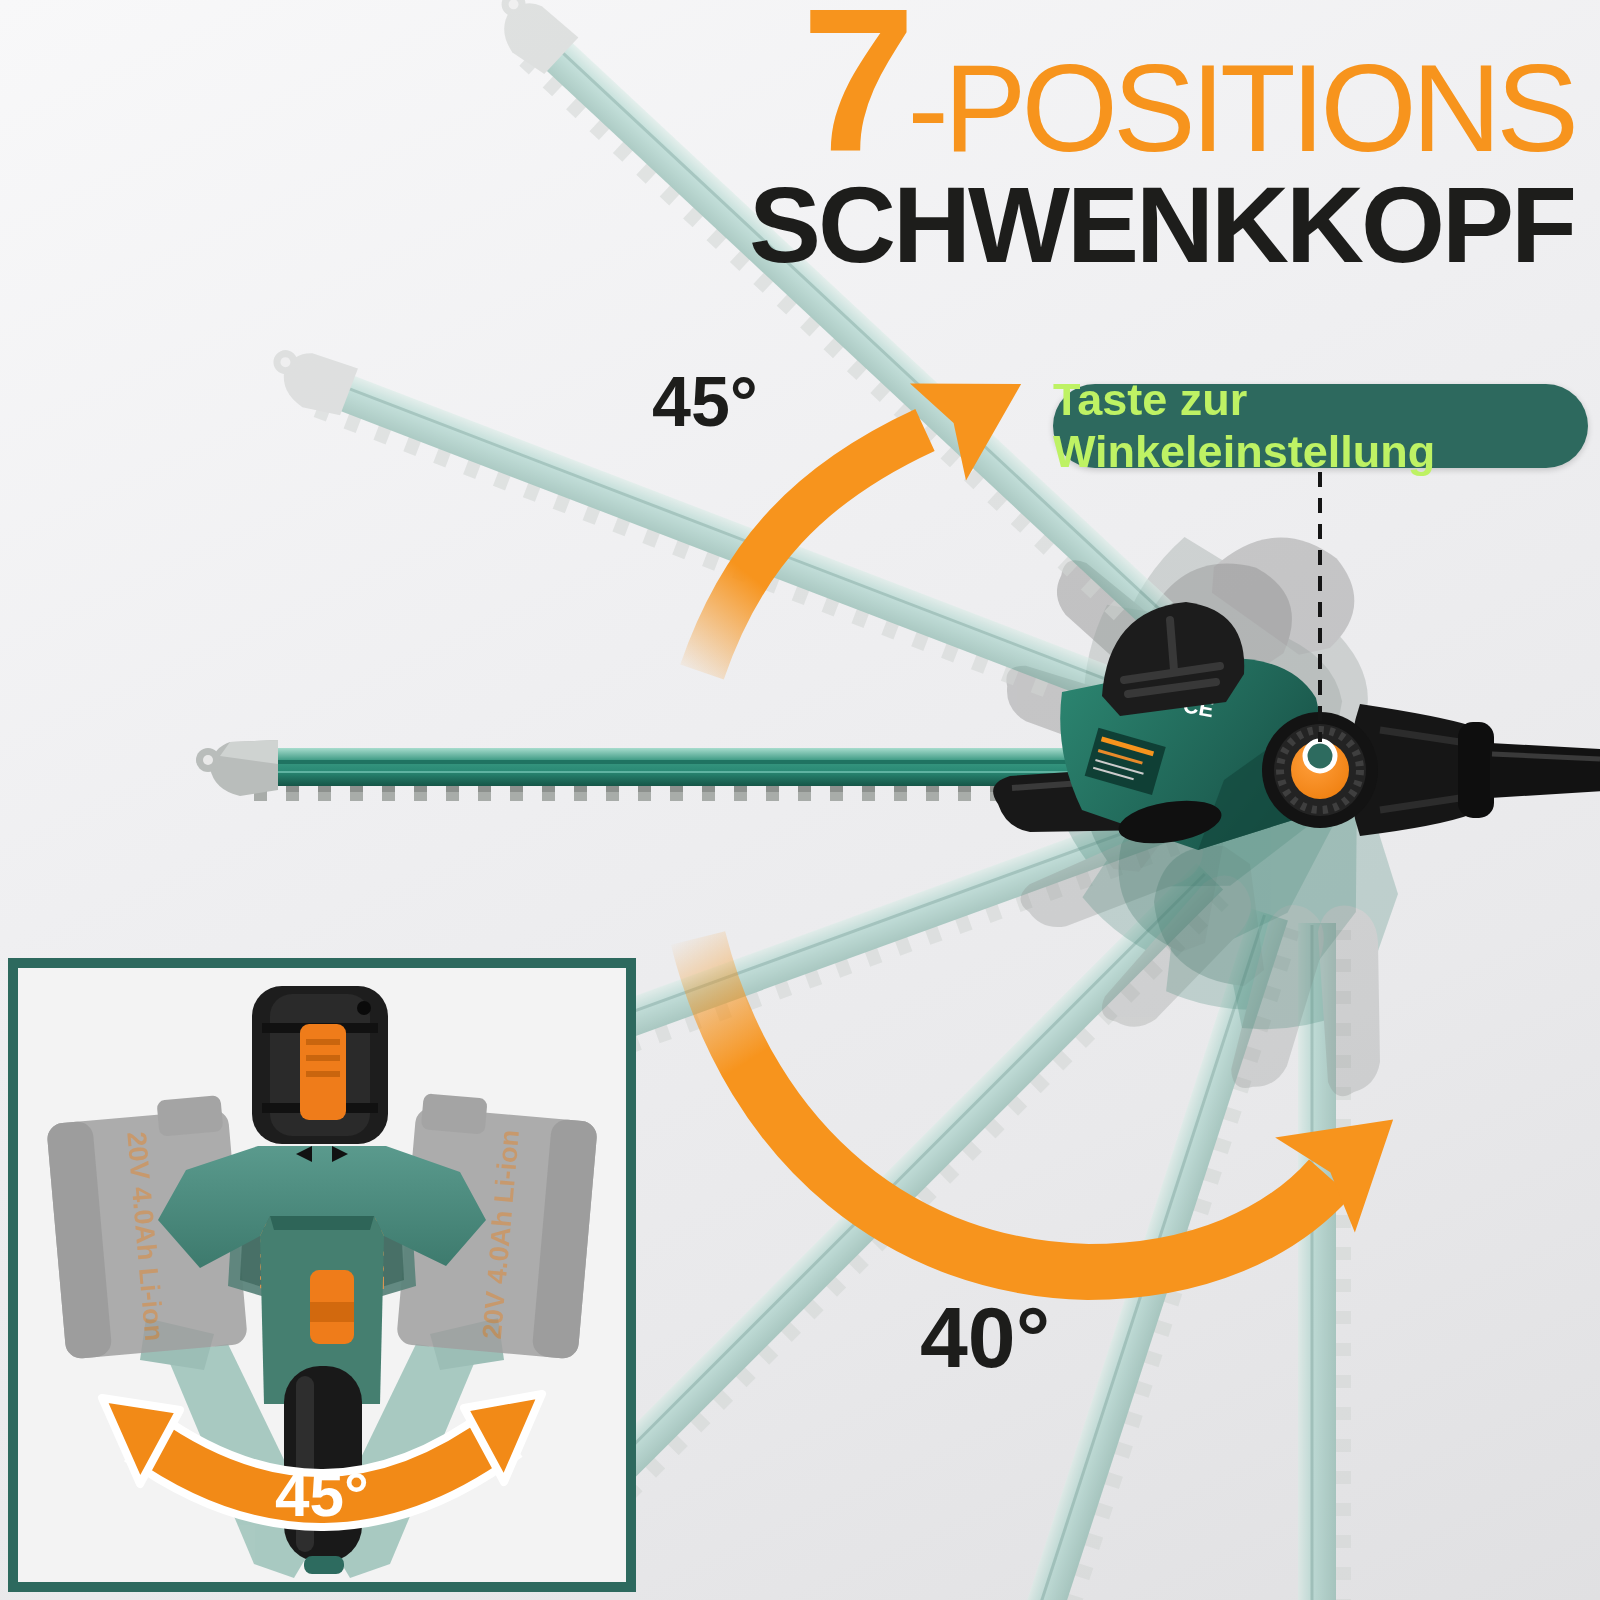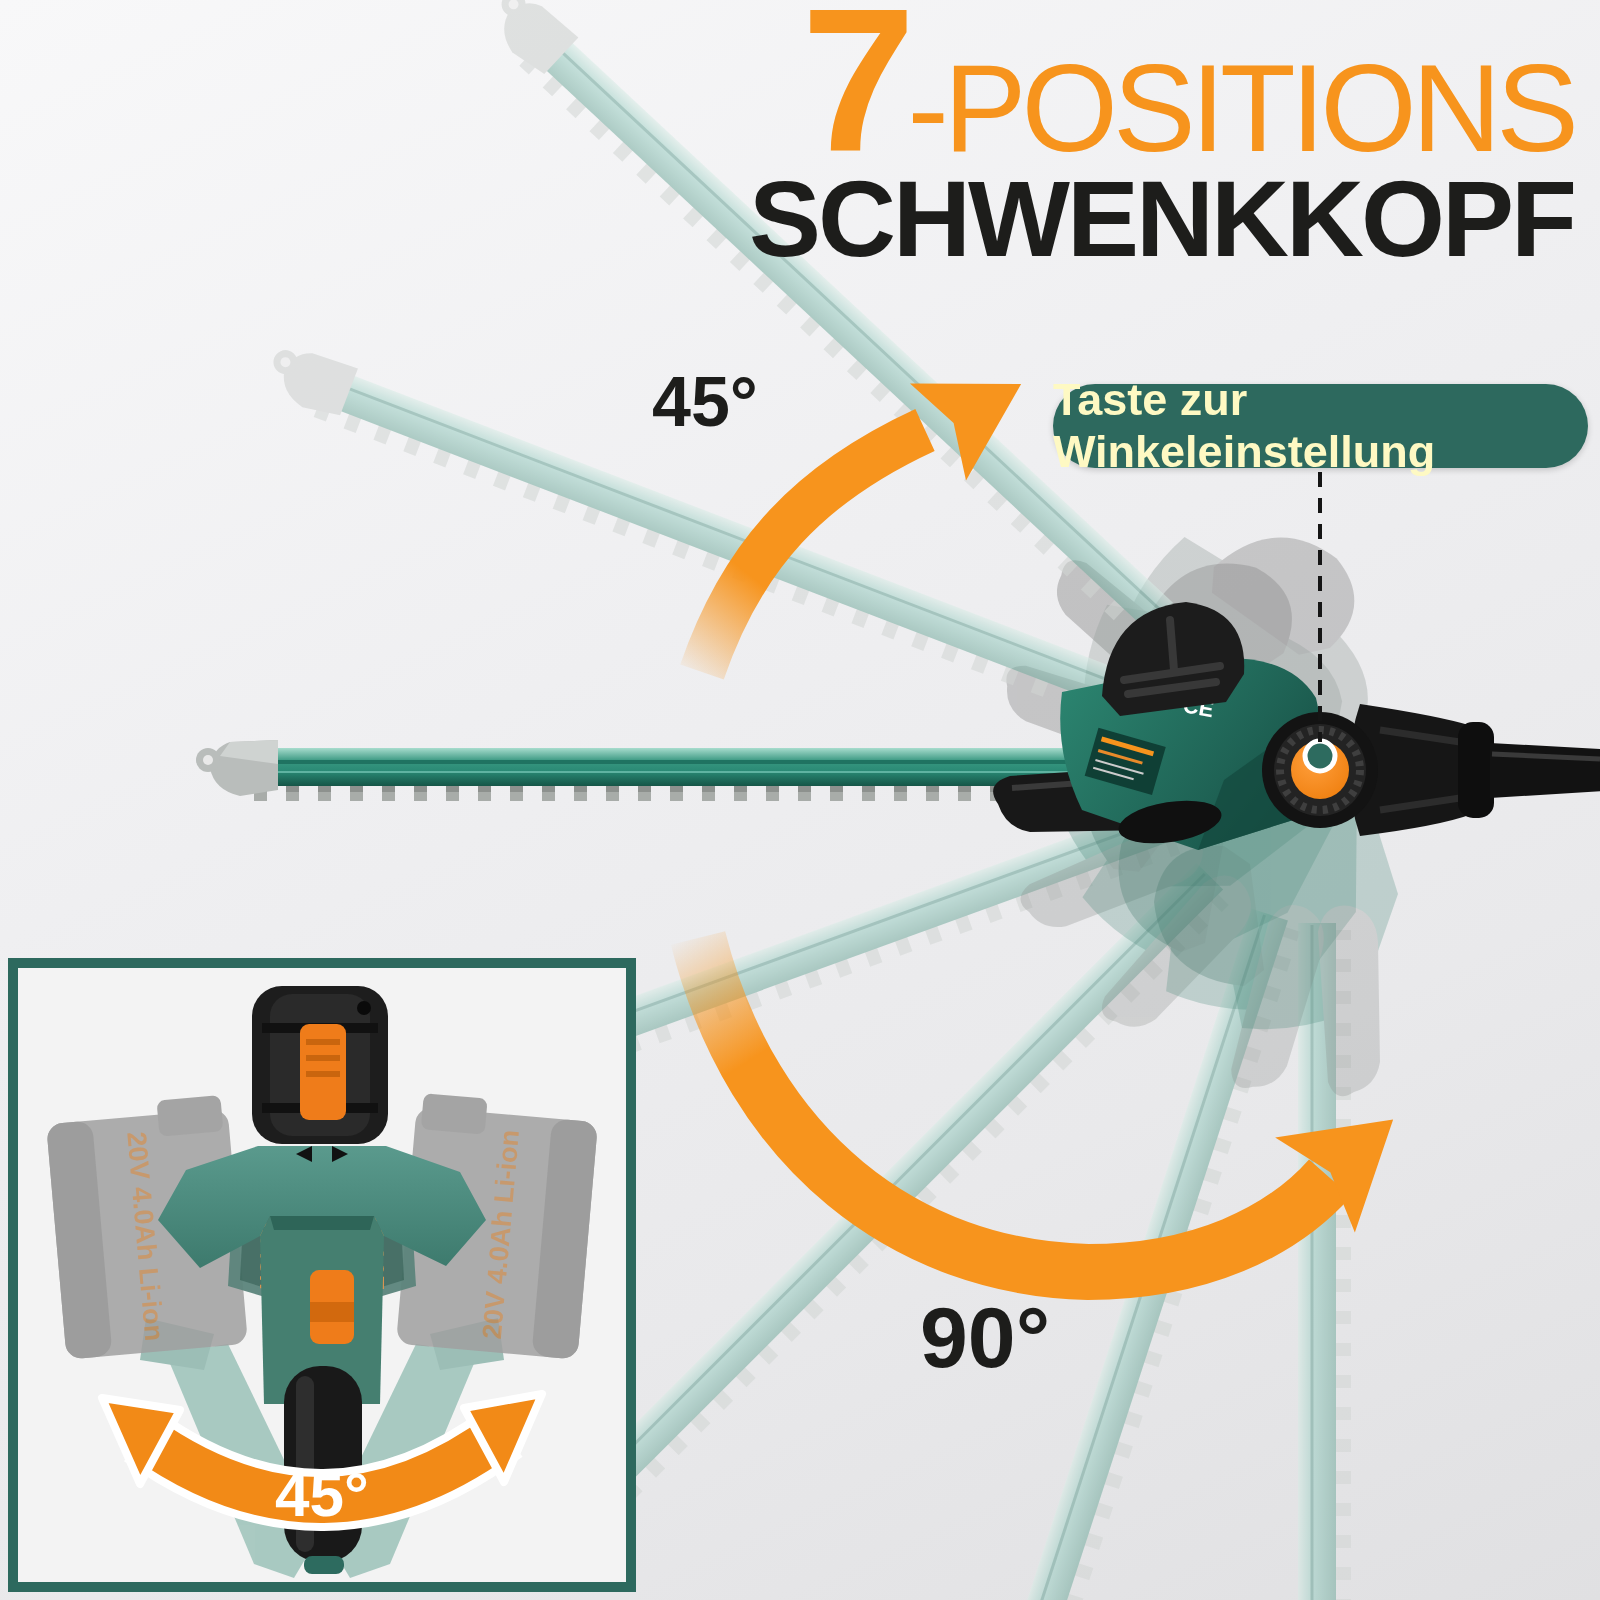--- a/index.html
+++ b/index.html
@@ -9,28 +9,28 @@
     background:linear-gradient(155deg,#f8f8f9 0%,#efeff1 40%,#e9e9eb 70%,#e0e0e2 100%);
     font-family:"Liberation Sans",sans-serif;
   }
   svg{display:block}
   .scene{position:absolute;left:0;top:0;}
   
   .title{position:absolute;top:0px;right:26px;text-align:right;z-index:5;}
   .title-line1{display:flex;align-items:baseline;justify-content:flex-end;color:#f7941d;}
   .title-big{font-size:205px;font-weight:700;line-height:0.78;letter-spacing:-8px;}
   .title-rest{font-size:124px;font-weight:400;letter-spacing:-5px;line-height:0.9;}
-  .title-sub{font-size:108px;font-weight:700;color:#1d1d1b;letter-spacing:-3px;line-height:1.0;}
+  .title-sub{font-size:108px;font-weight:700;color:#1d1d1b;letter-spacing:-3px;line-height:1.0;margin-top:6px;}
   
   .angle-label{position:absolute;font-weight:700;color:#1d1d1b;z-index:4;}
   .angle-top{left:652px;top:362px;font-size:70px;}
   .angle-bottom{left:920px;top:1288px;font-size:86px;}
   .badge{
     position:absolute;left:1053px;top:384px;width:535px;height:84px;border-radius:42px;
-    background:#2d695e;color:#fef9c3;display:flex;align-items:center;justify-content:center;
+    background:#2d695e;color:#bef264;display:flex;align-items:center;justify-content:center;
     font-size:45px;font-weight:700;z-index:4;box-shadow:0 2px 6px rgba(0,0,0,.18);
   }
   
   .inset{
     position:absolute;left:8px;top:958px;width:608px;height:614px;
     border:10px solid #2d695e;background:#f3f3f3;z-index:6;overflow:hidden;
   }
 </style>
 </head>
 <body>
@@ -178,21 +178,21 @@
 
   <div class="title">
     <div class="title-line1">
       <span class="title-big">7</span>
       <span class="title-rest">-POSITIONS</span>
     </div>
     <div class="title-sub">SCHWENKKOPF</div>
   </div>
 
   <div class="angle-label angle-top">45°</div>
-  <div class="angle-label angle-bottom">90°</div>
+  <div class="angle-label angle-bottom">40°</div>
 
   <div class="badge">Taste zur Winkeleinstellung</div>
 
   <div class="inset">
     <svg width="608" height="614" viewBox="0 0 608 614">
       <defs>
         <linearGradient id="insetBody" x1="0" y1="0" x2="0" y2="1">
           <stop offset="0" stop-color="#5a9a8d"></stop>
             <stop offset="1" stop-color="#3d7a6d"></stop>
         </linearGradient>

